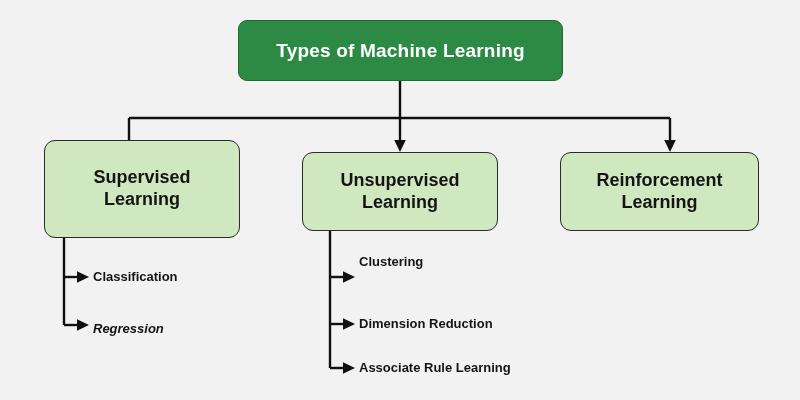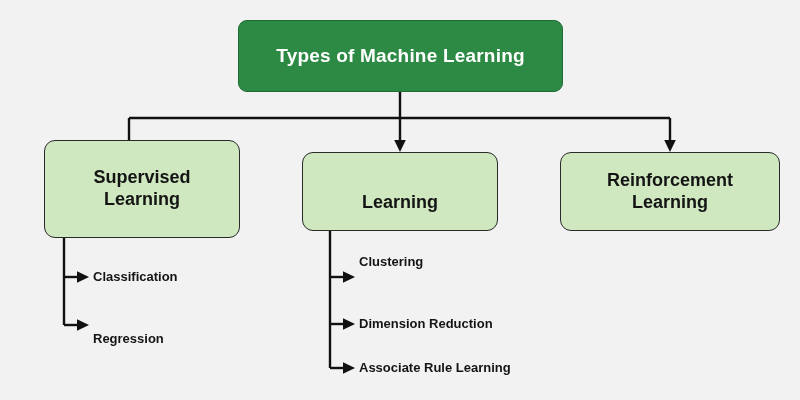--- a/index.html
+++ b/index.html
@@ -97,36 +97,36 @@
 
     <path class="connector-line" d="M 330 231 L 330 368"></path>
     <path class="connector-line" d="M 330 277 L 344 277"></path>
     <polygon class="arrow-head" points="355,277 343,271.2 343,282.8"></polygon>
     <path class="connector-line" d="M 330 324 L 344 324"></path>
     <polygon class="arrow-head" points="355,324 343,318.2 343,329.8"></polygon>
     <path class="connector-line" d="M 330 368 L 344 368"></path>
     <polygon class="arrow-head" points="355,368 343,362.2 343,373.8"></polygon>
   </svg>
 
-  <div class="node-box node-root" style="left:238px; top:20px; width:325px; height:72px;">
+  <div class="node-box node-root" style="left:238px; top:20px; width:325px; height:61px;">
     <span>Types of Machine Learning</span>
   </div>
 
   <div class="node-box node-branch" style="left:44px; top:140px; width:196px; height:98px;">
     <span><span>Supervised</span><br><span>Learning</span></span>
   </div>
 
   <div class="node-box node-branch" style="left:302px; top:152px; width:196px; height:79px;">
-    <span><br><span>Learning</span></span>
+    <span><span>Unsupervised</span><br><span>Learning</span></span>
   </div>
 
-  <div class="node-box node-branch" style="left:560px; top:152px; width:220px; height:79px;">
+  <div class="node-box node-branch" style="left:560px; top:152px; width:199px; height:79px;">
     <span><span>Reinforcement</span><br><span>Learning</span></span>
   </div>
 
   <div class="leaf-label" style="left:93px; top:270px;">Classification</div>
-  <div class="leaf-label" style="left:93px; top:332px;">Regression</div>
+  <div class="leaf-label" style="left:93px; top:322px;font-style:italic;">Regression</div>
 
   <div class="leaf-label" style="left:359px; top:255px;">Clustering</div>
   <div class="leaf-label" style="left:359px; top:317px;">Dimension Reduction</div>
   <div class="leaf-label" style="left:359px; top:361px;">Associate Rule Learning</div>
 
 </div>
 
 </body></html>

